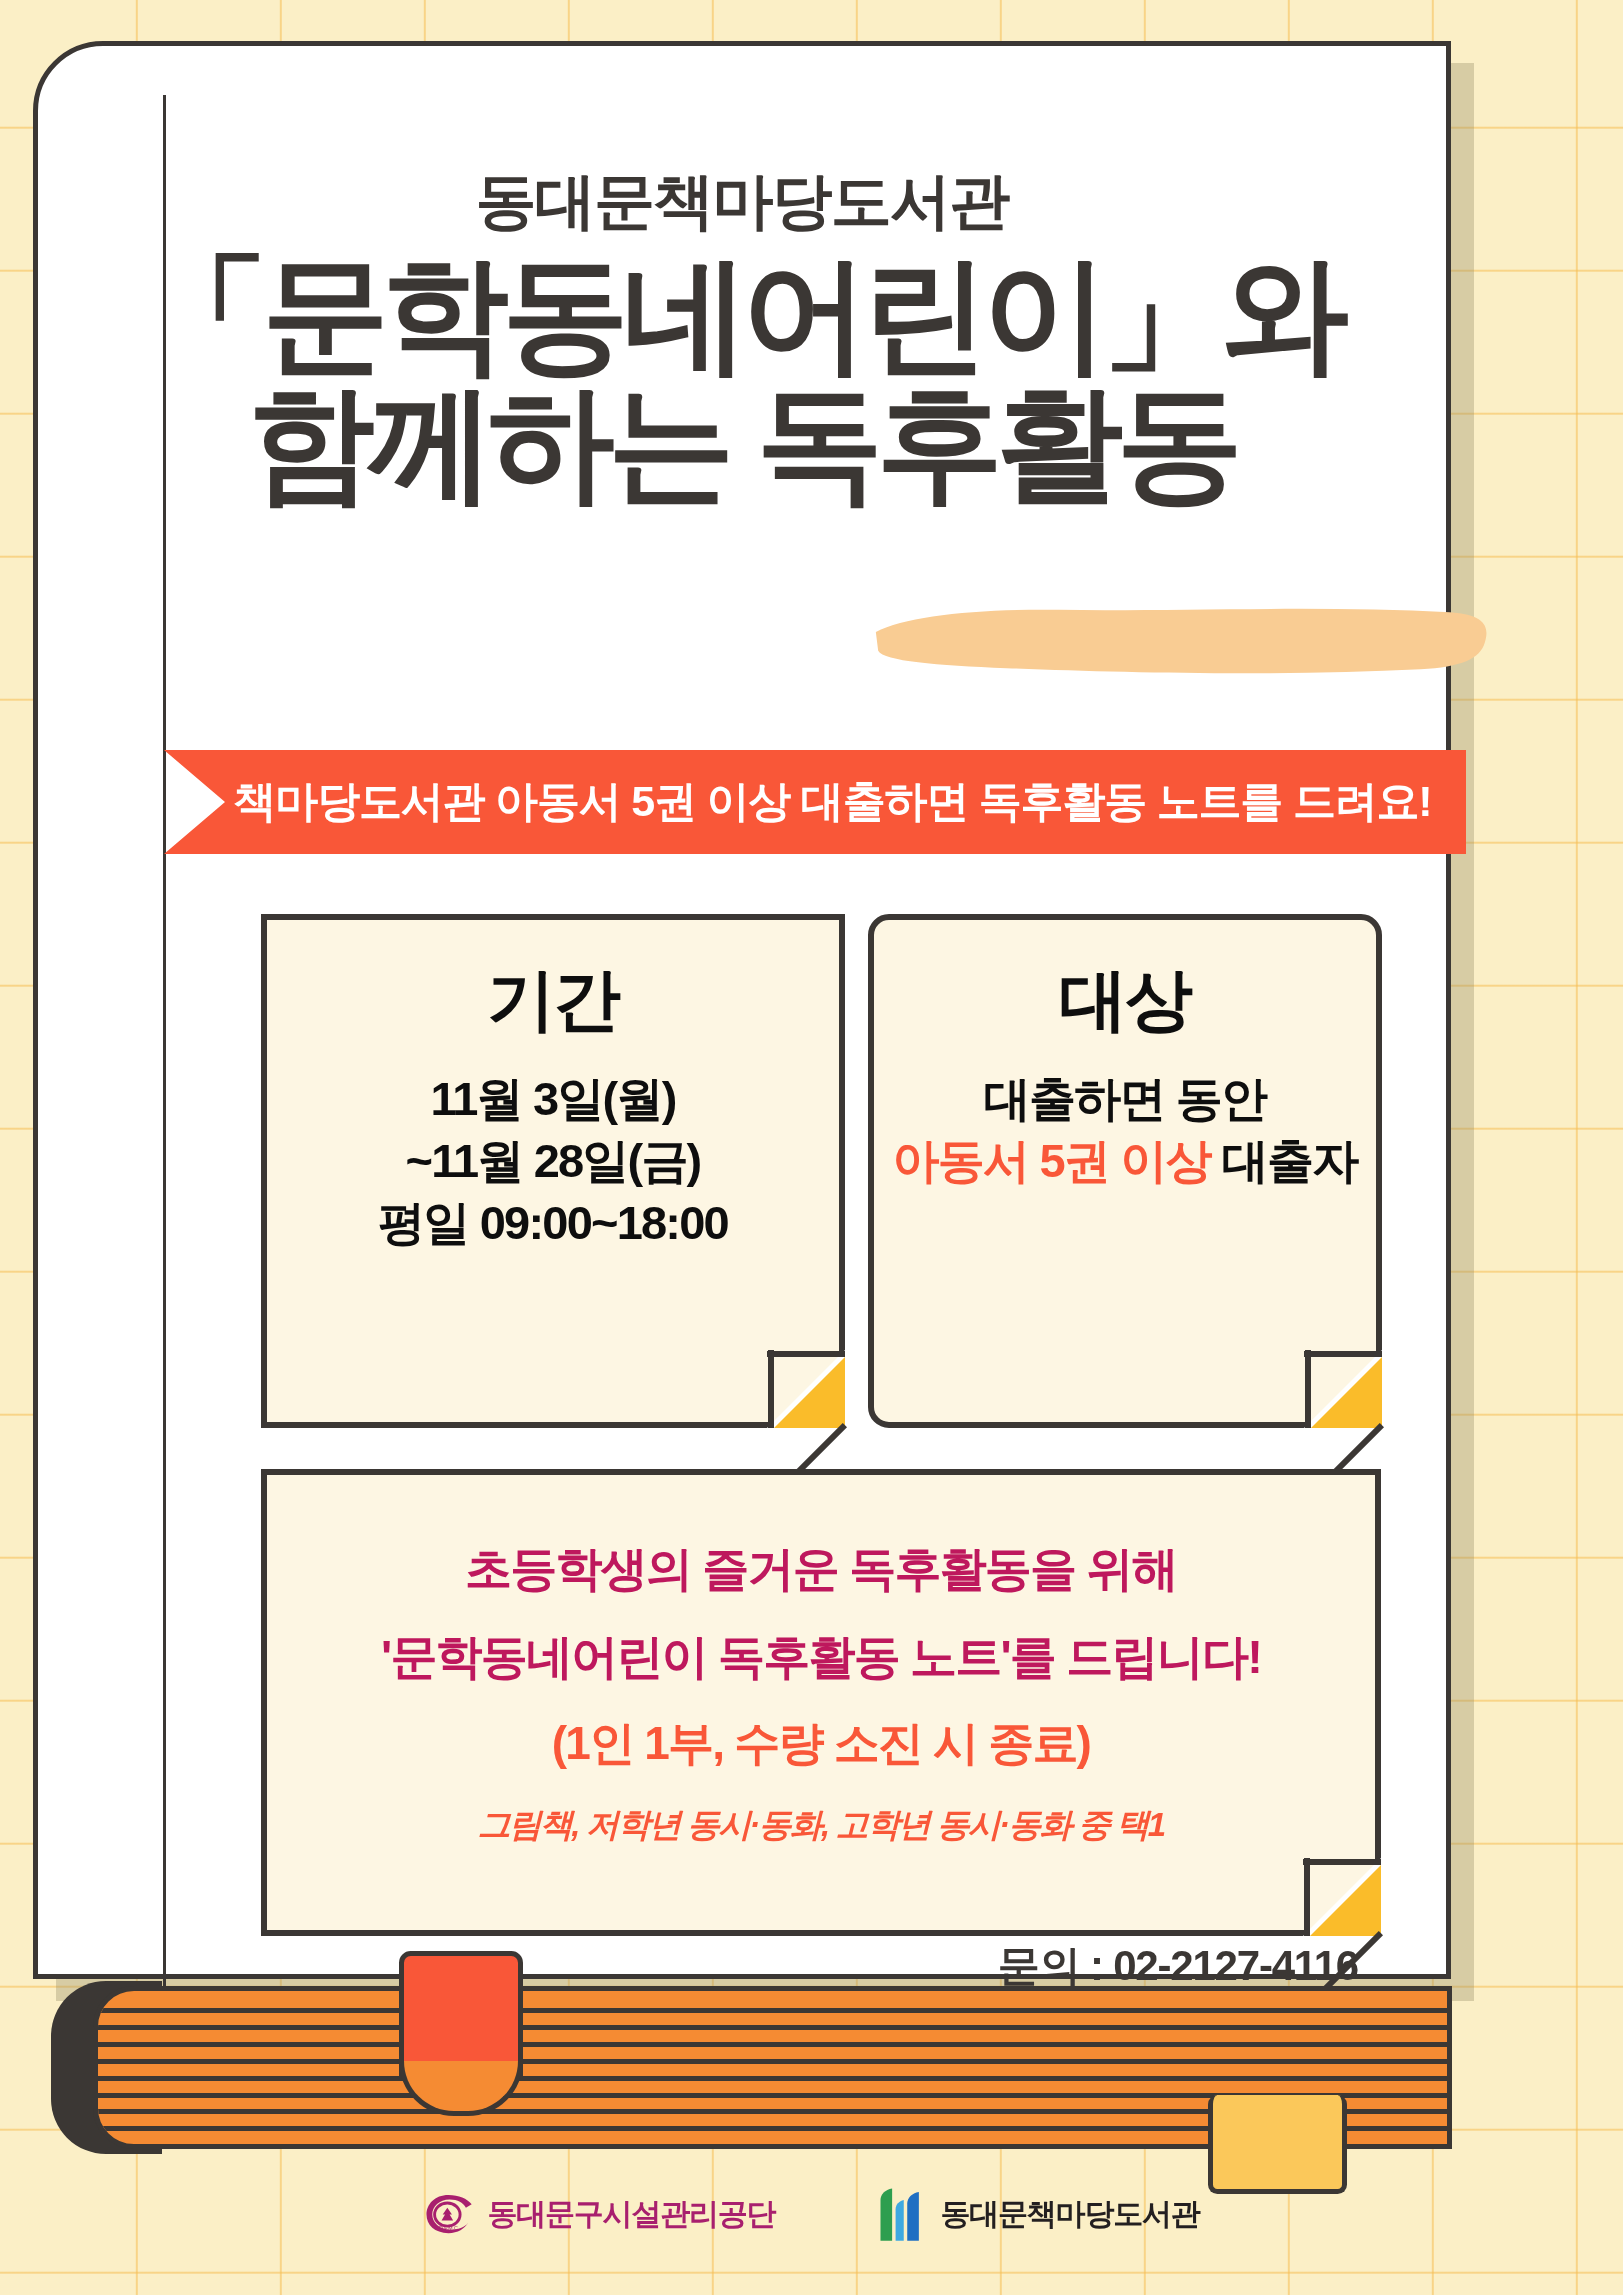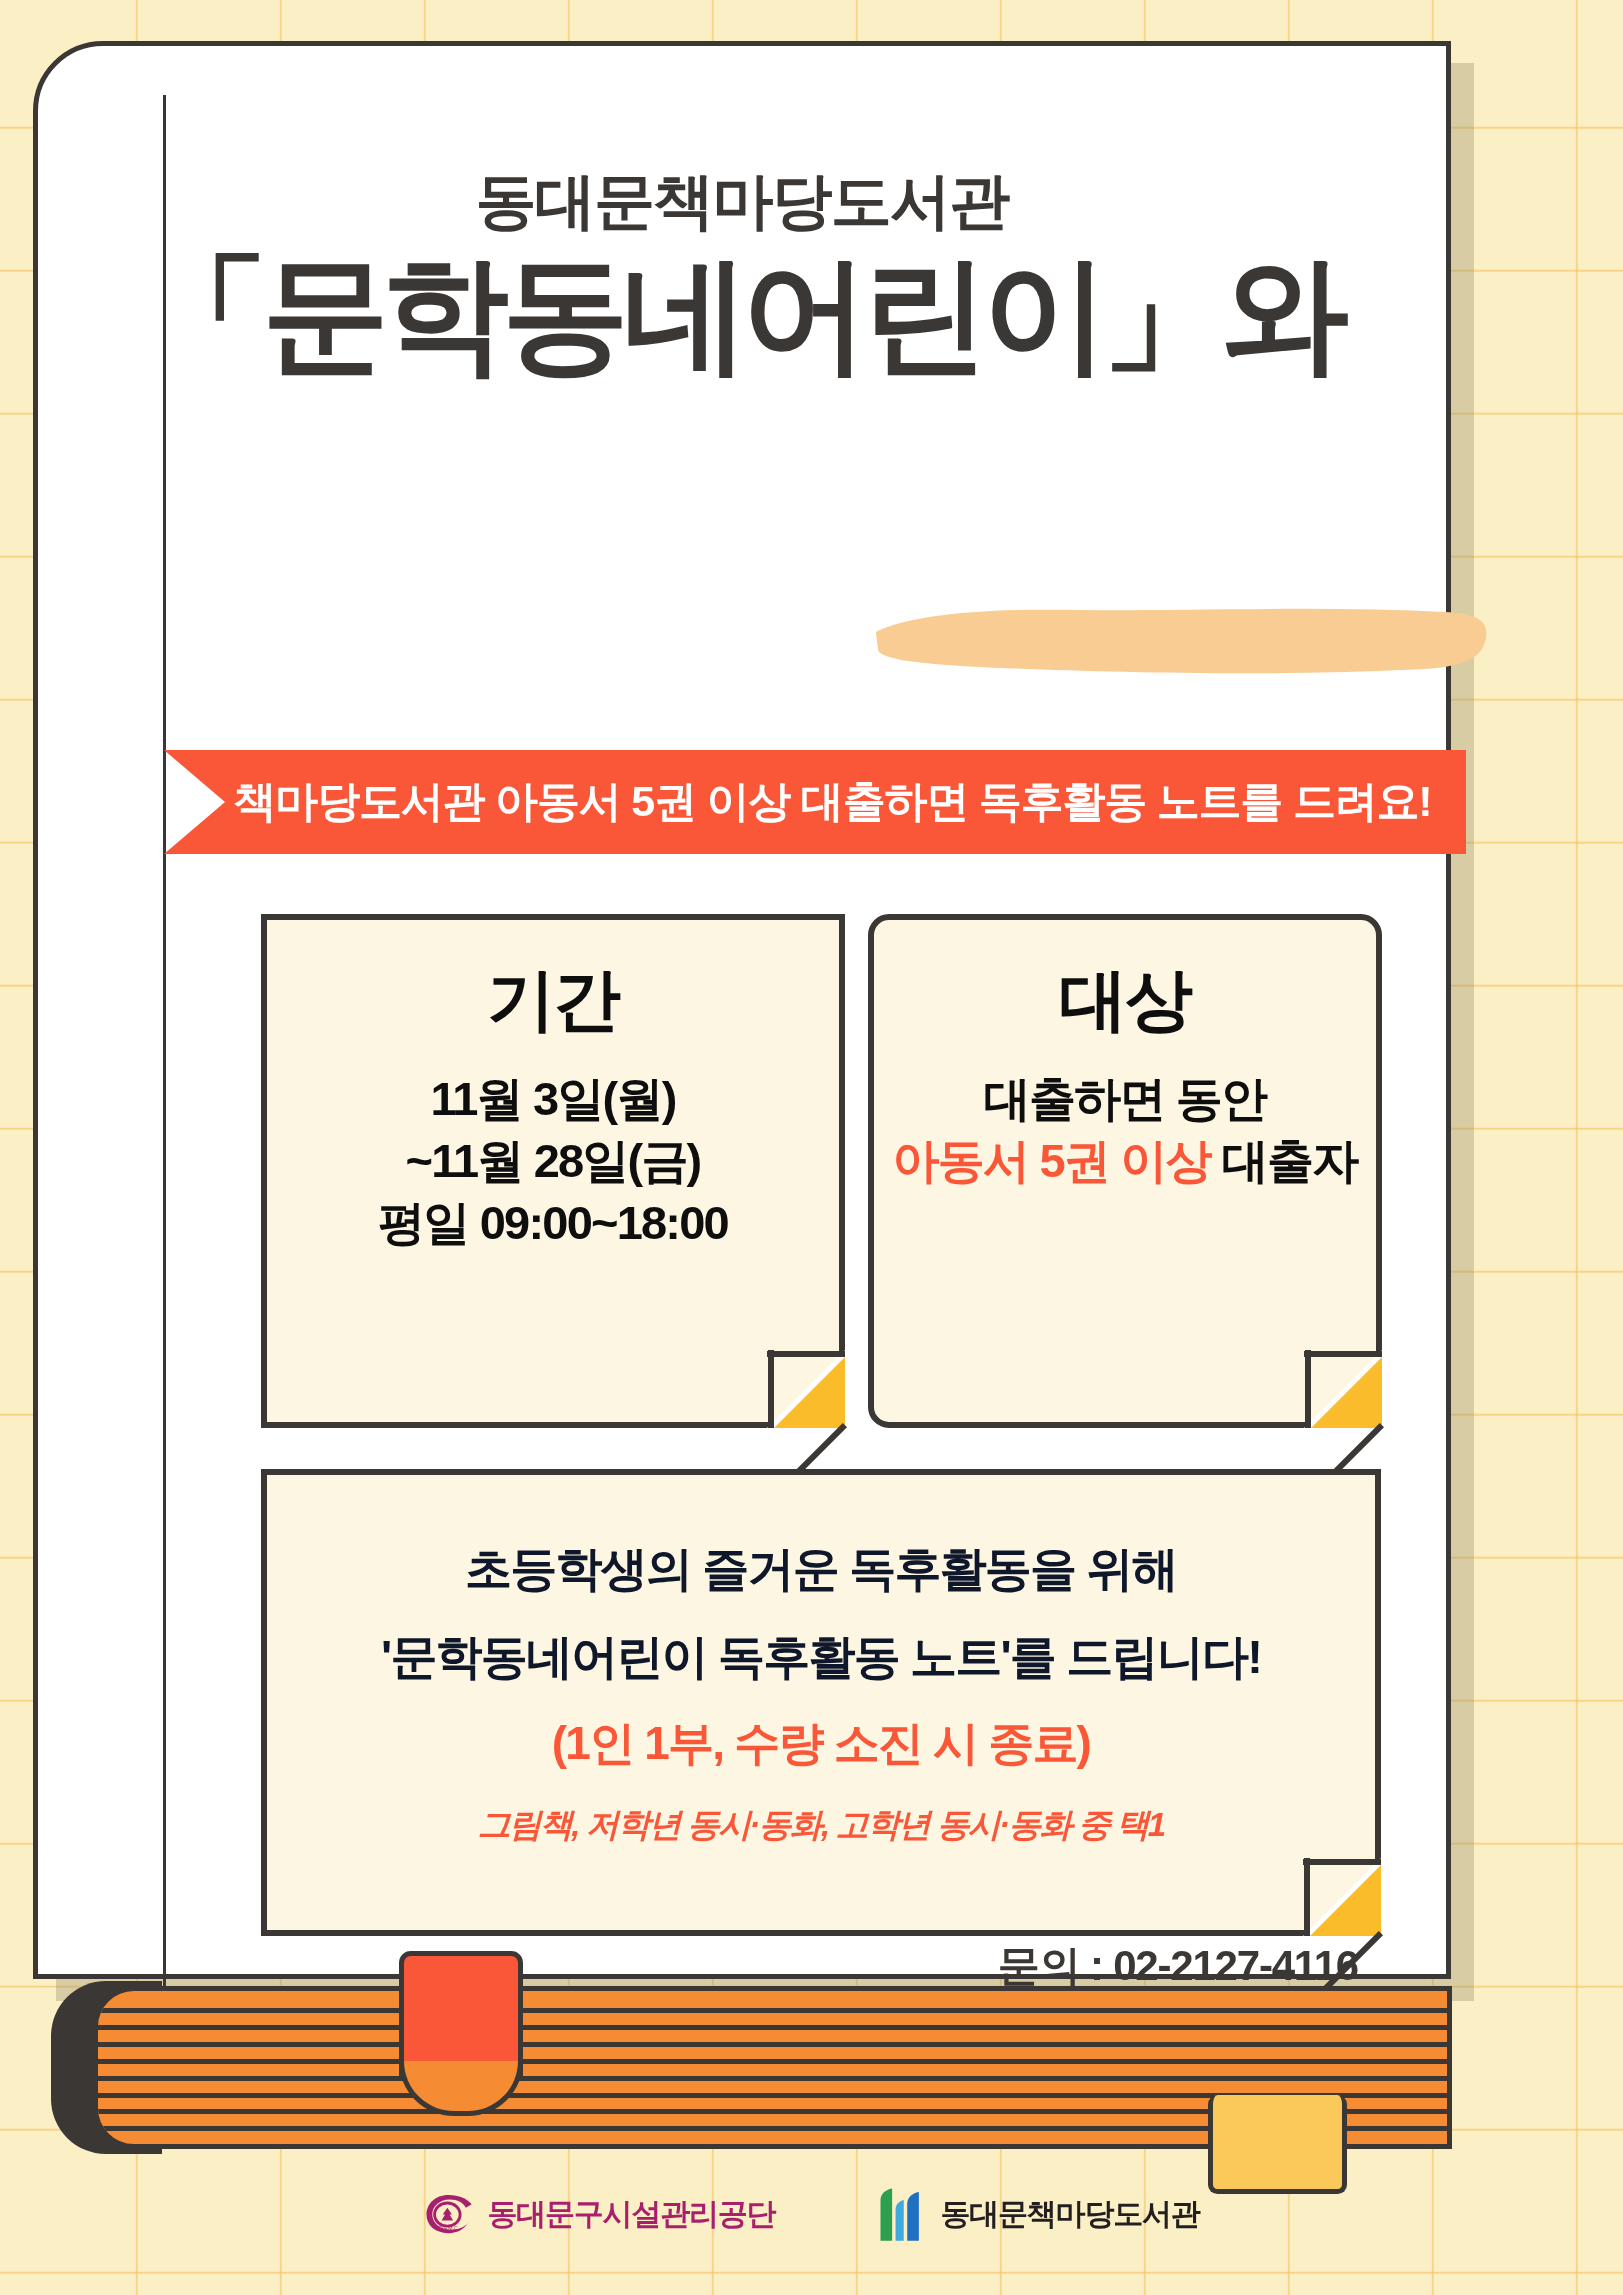--- a/index.html
+++ b/index.html
@@ -136,21 +136,21 @@
   }
   .card-body{
     text-align:center;font-size:47px;font-weight:bold;color:#0E0E0E;
     letter-spacing:-1.8px;line-height:1.32;margin-top:31.5px;
     white-space:nowrap;
   }
   .hl-red{color:#F95738;}
 
   
   .notes-line{
-    text-align:center;font-weight:bold;color:#0f172a;
+    text-align:center;font-weight:bold;color:#be185d;
     letter-spacing:-1.8px;white-space:nowrap;
   }
   #notes-l1{font-size:47px;margin-top:63px;}
   #notes-l2{font-size:47px;margin-top:24.5px;}
   #notes-l3{font-size:46px;margin-top:24.5px;color:#F95738;}
   #notes-l4{font-size:33px;margin-top:28px;color:#F95738;font-style:italic;}
 
   
   #contact{
     position:absolute;right:93px;top:1897px;
@@ -236,20 +236,23 @@
   <div id="library-name">동대문책마당도서관</div>
 
   <div class="title-line" id="title-line-1">「문학동네어린이」와</div>
 
   <svg id="title-highlight" viewBox="0 0 1060 120">
     <path d="M6 48 C 60 20, 180 8, 320 10 C 520 13, 760 2, 990 14
              C 1052 18, 1058 40, 1050 66 C 1042 94, 1010 108, 940 112
              C 700 124, 430 118, 230 110 C 110 105, 20 98, 10 80 Z" fill="#F9CC93"></path>
   </svg>
 
+  <div class="title-line" id="title-line-2">
+    <span>함께하는 </span><span class="title-hl-word">독후활동</span>
+  </div>
 
   <div id="banner">
     <span id="banner-text">책마당도서관 아동서 5권 이상 대출하면 독후활동 노트를 드려요!</span>
   </div>
 
   <div class="card" id="card-period">
     <div class="card-heading">기간</div>
     <div class="card-body">
       <div>11월 3일(월)</div>
       <div>~11월 28일(금)</div>

